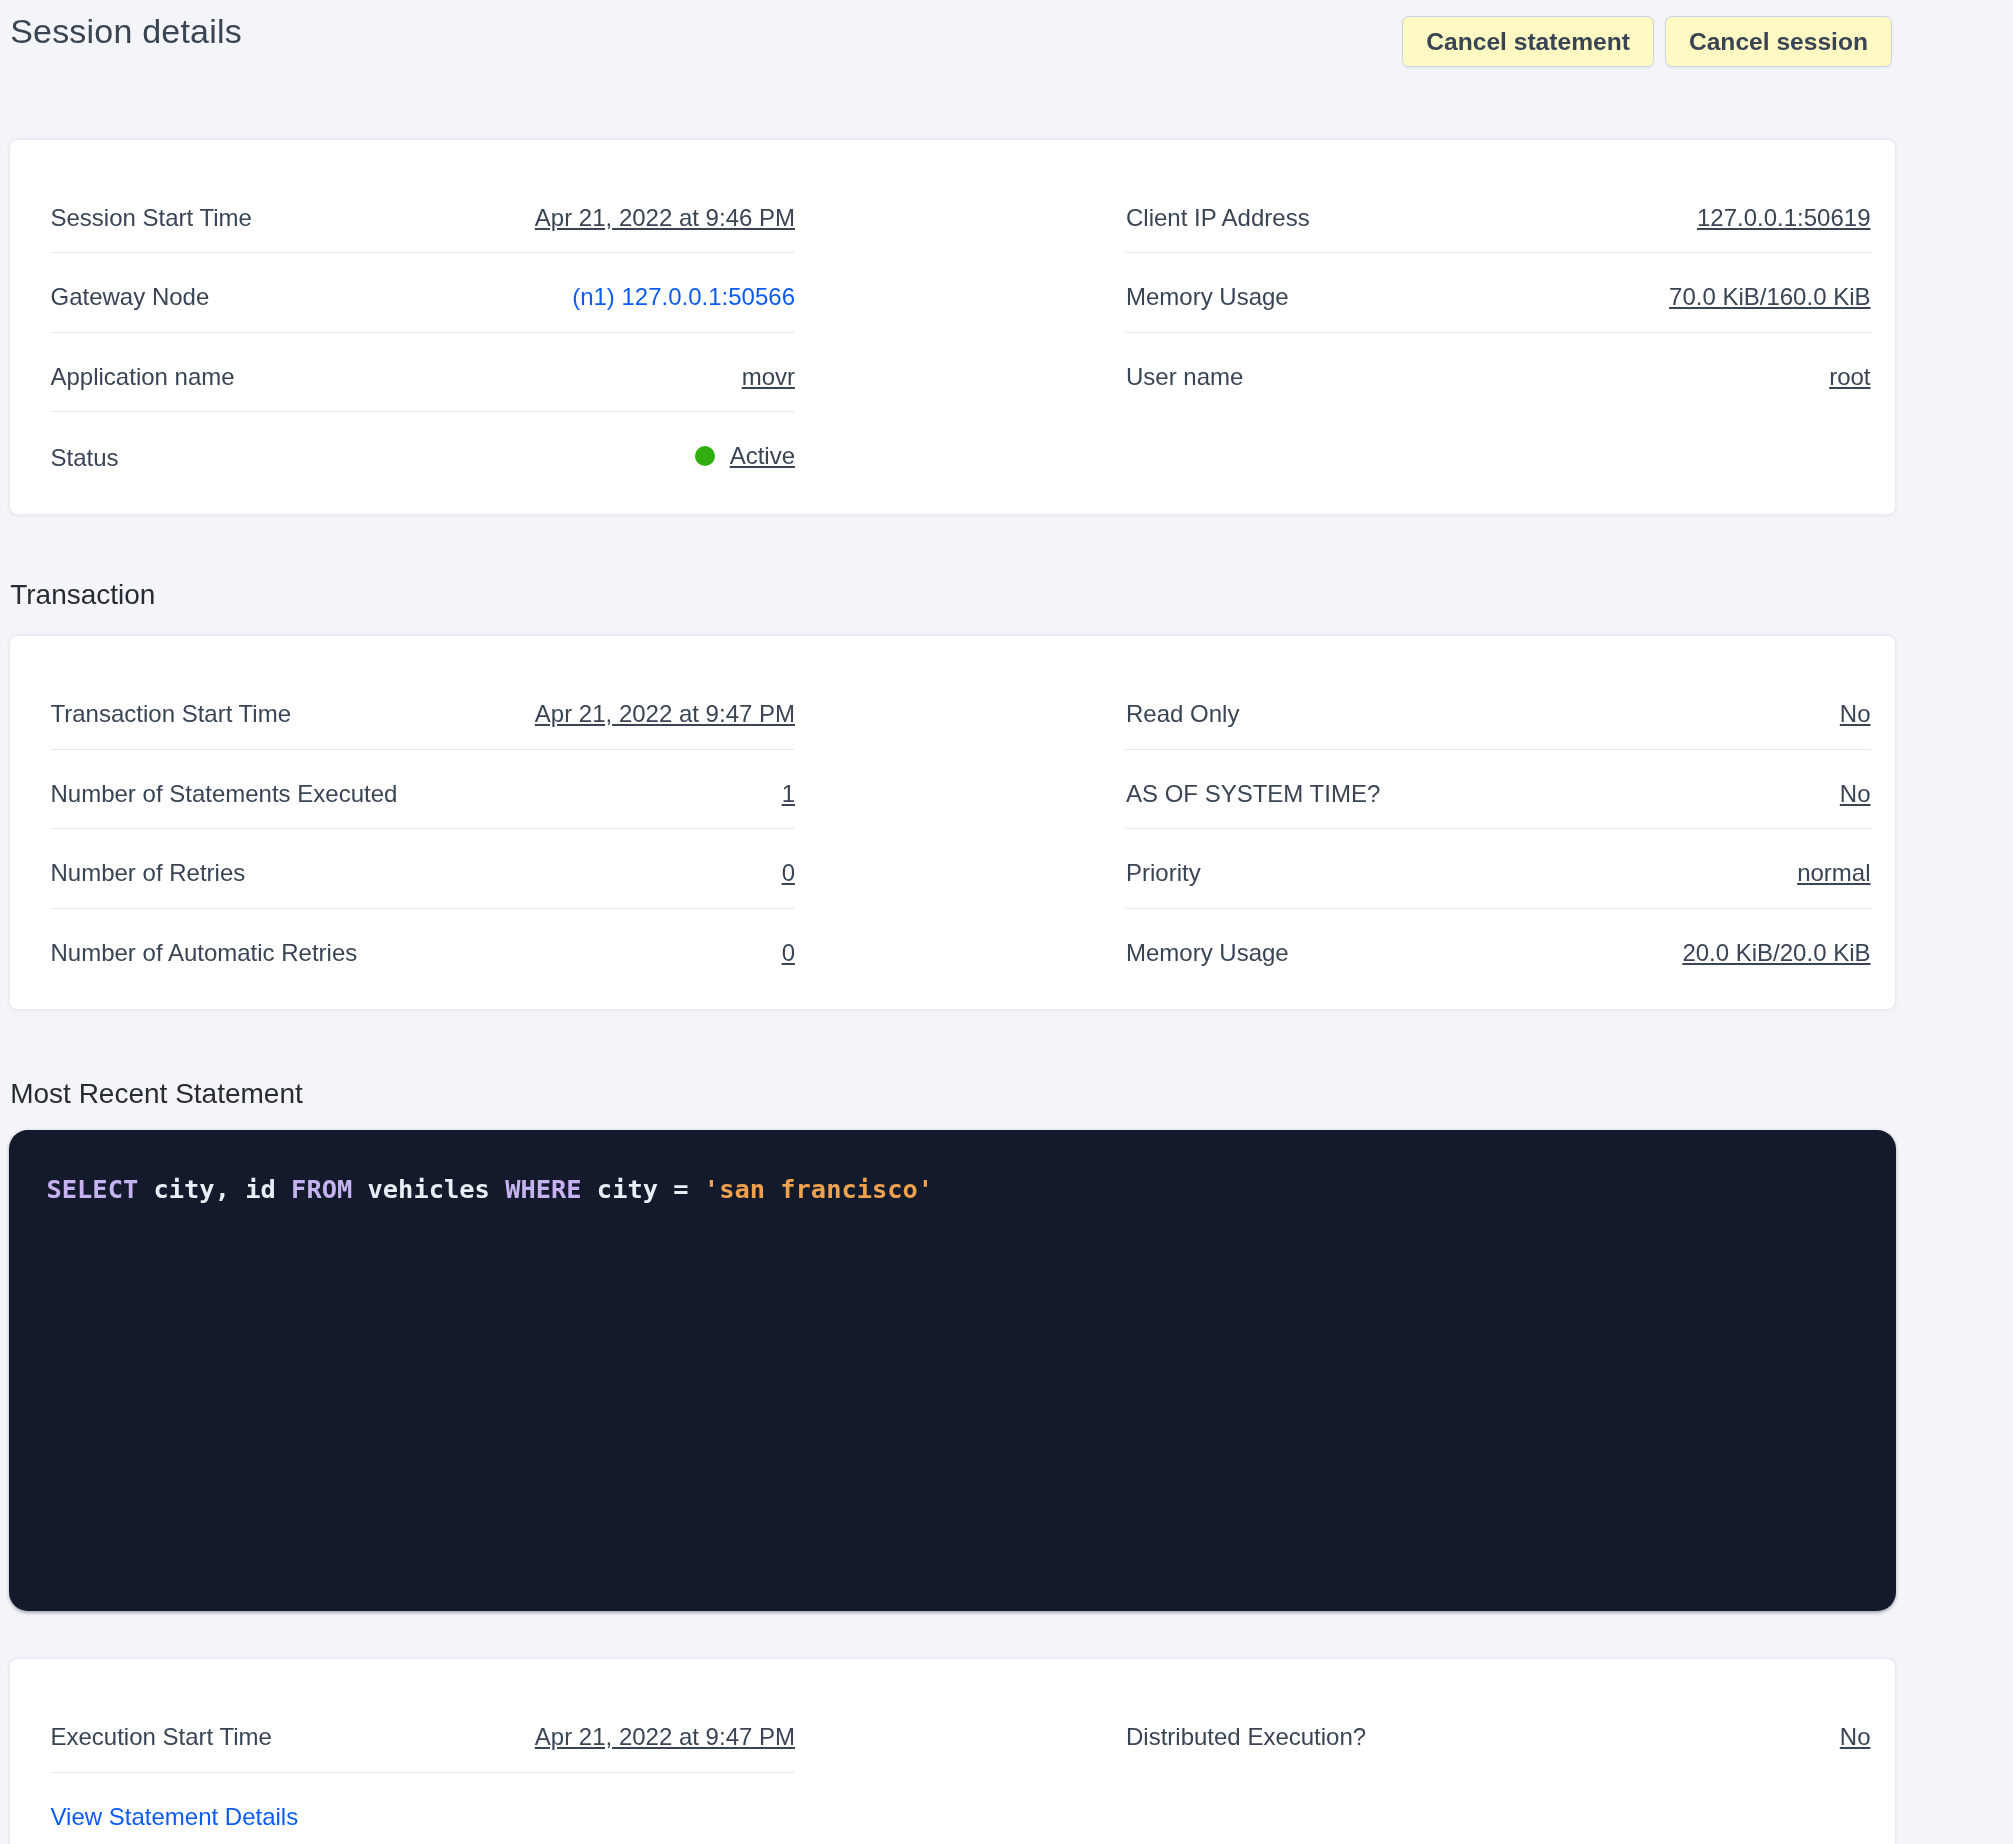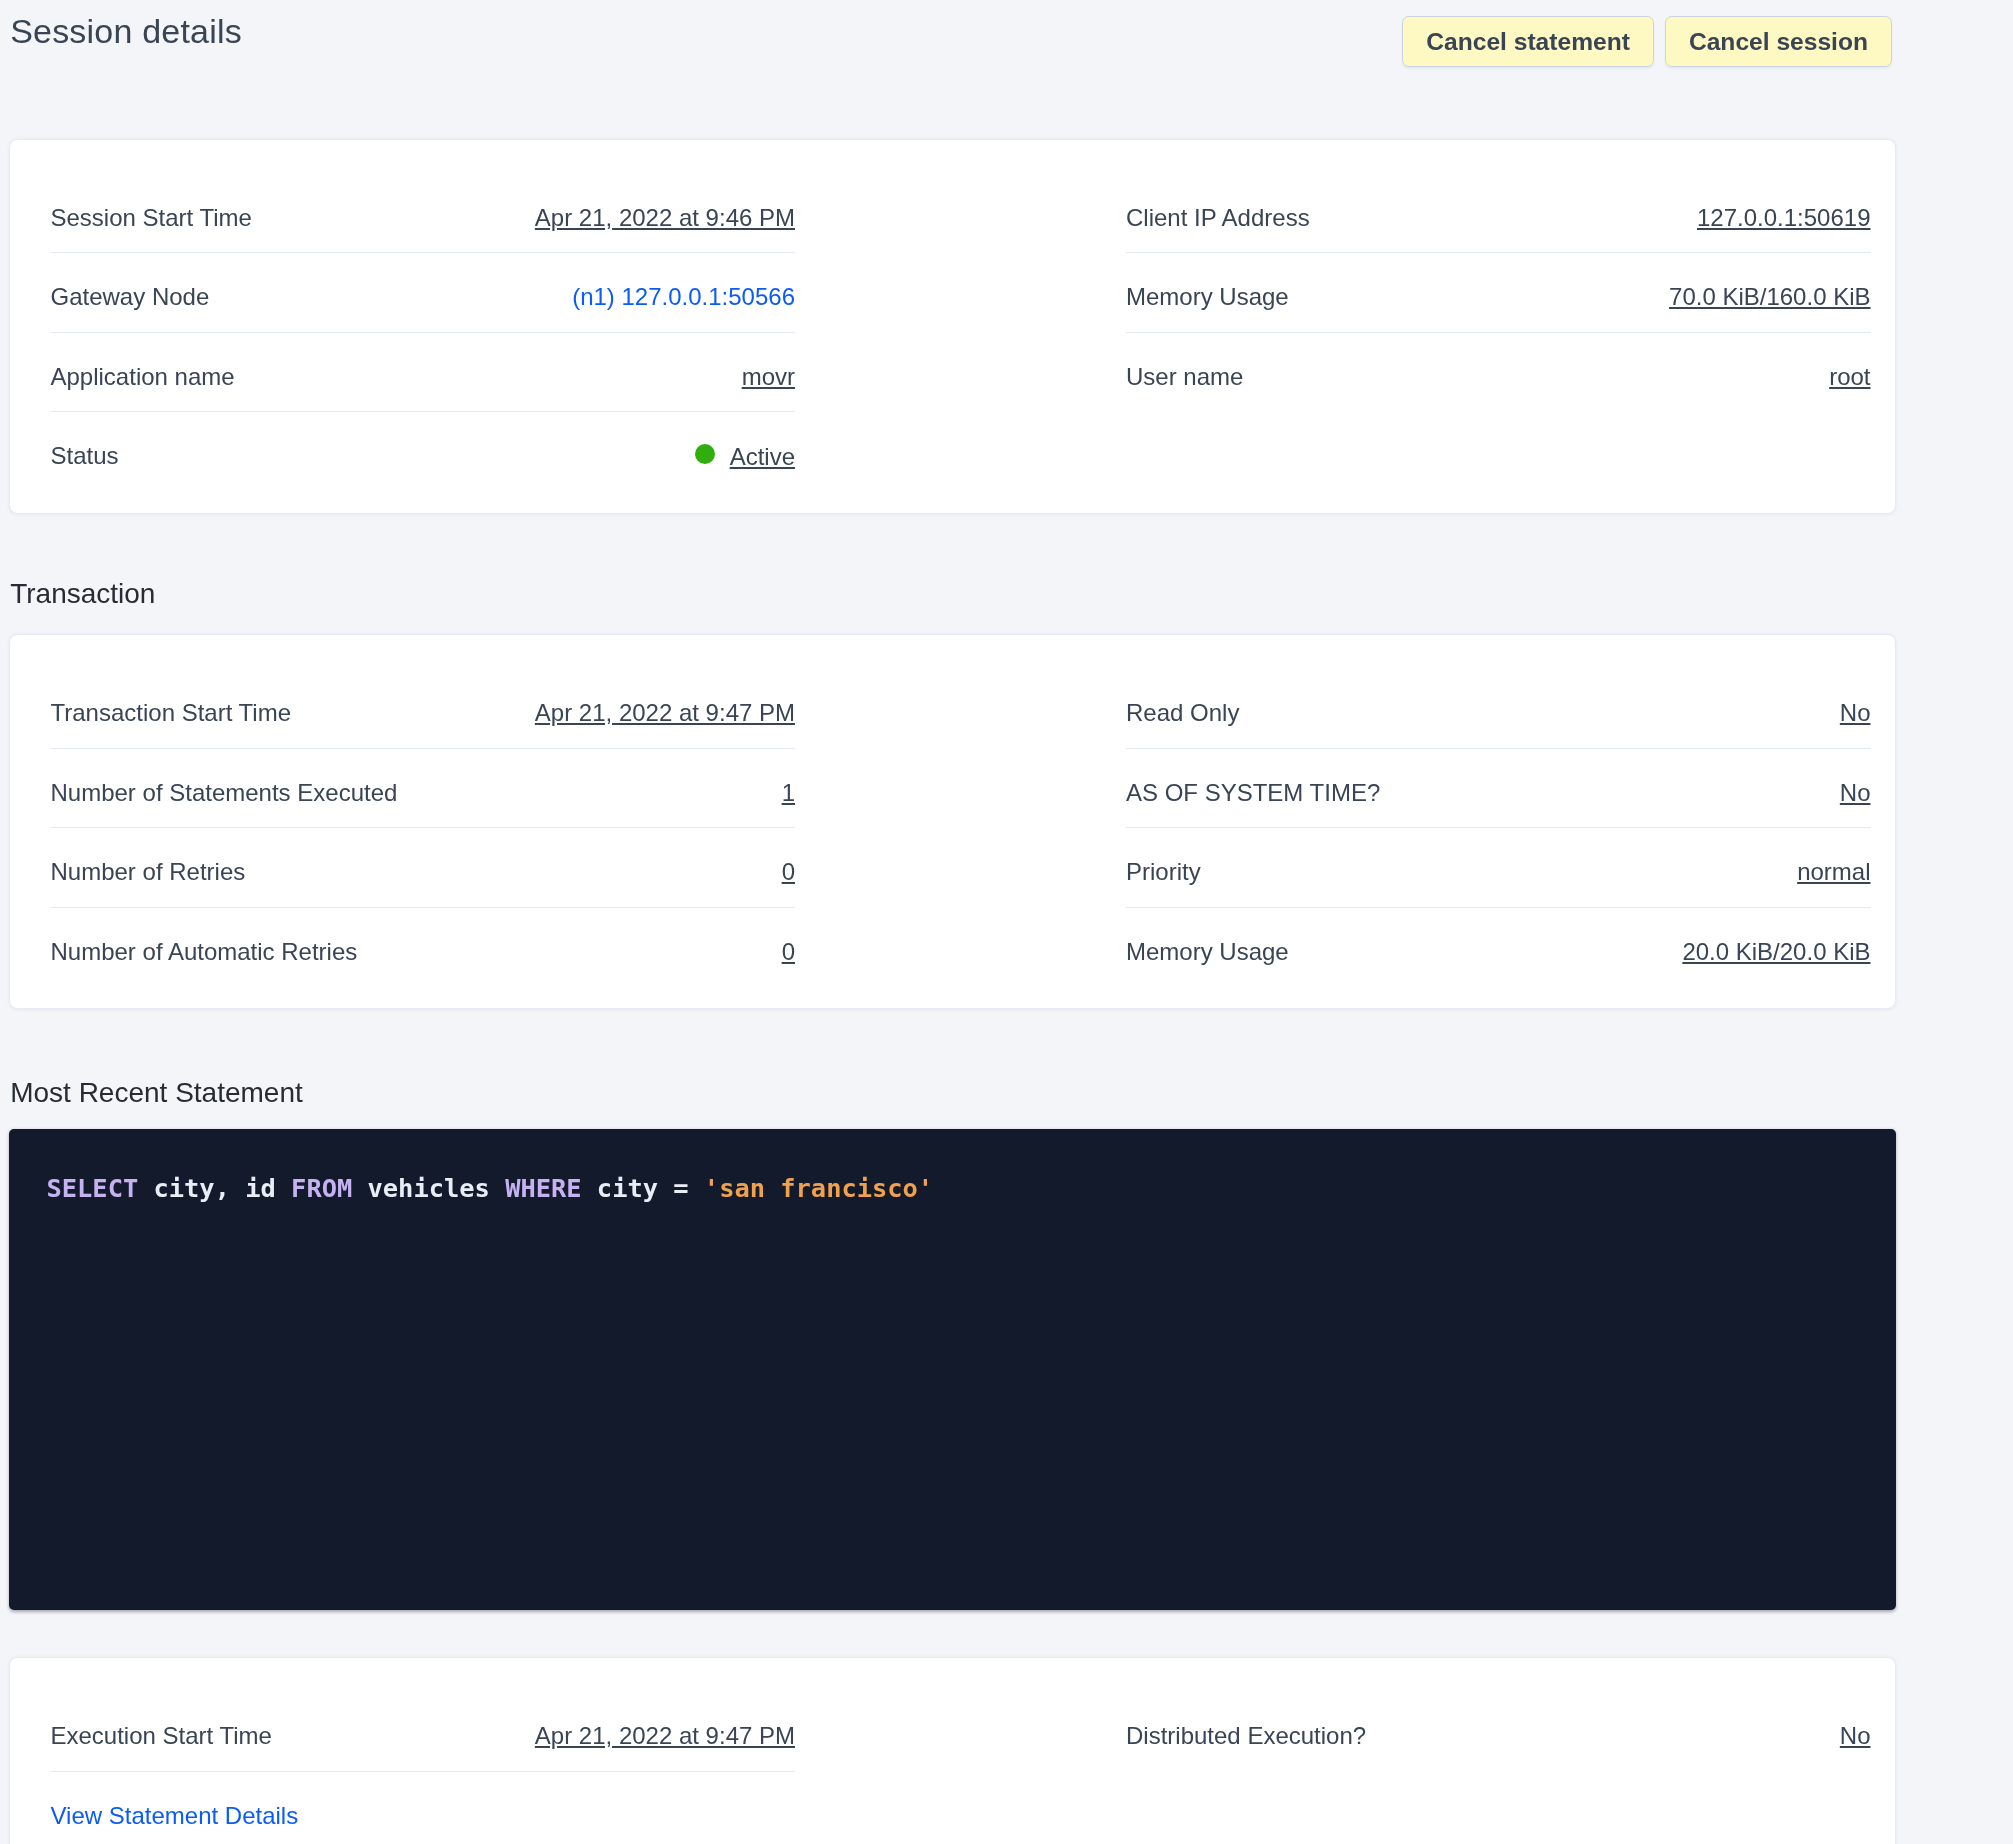--- a/index.html
+++ b/index.html
@@ -54,39 +54,39 @@
     border-bottom: 1.7px solid #e2e7f0;
     font-size: 24px; line-height: 25.4px;
   }
   .row.no-border { border-bottom: none; }
   .row-label { color: #394455; }
   .row-value { color: #394455; text-align: right; text-decoration: underline; }
   a.link-value, a.link-row-link {
     color: #0b5cf2; text-decoration: none; cursor: pointer;
   }
   a.link-row-link { font-weight: 400; }
-  .status-value { display: inline-flex; align-items: flex-start; }
+  .status-value { display: inline-flex; align-items: center; }
   .status-dot {
     width: 20.3px; height: 20.3px; border-radius: 50%;
     background: #2fae0d; display: inline-block; margin-right: 14.4px;
   }
 
   
   .section-heading {
     font-size: 28px; font-weight: 400; color: #272c34; line-height: 32px;
     margin: 64px 0 24px 10.2px;
   }
   .section-heading.stmt { margin: 68px 0 20.3px 10.2px; }
 
   
   .code-block {
     margin: 0 8.5px;
     height: 481px;
     background: #121a2b;
-    border-radius: 5px;
+    border-radius: 19px;
     padding: 42px 38px;
     box-shadow: 0 1.7px 3.4px rgba(18,26,43,0.35);
     overflow: hidden;
   }
   .code-block pre {
     font-family: "DejaVu Sans Mono", "Liberation Mono", monospace;
     font-size: 25.4px; font-weight: bold; line-height: 34px;
     white-space: pre-wrap;
   }
   .tok-keyword { color: #c6b2f1; }

